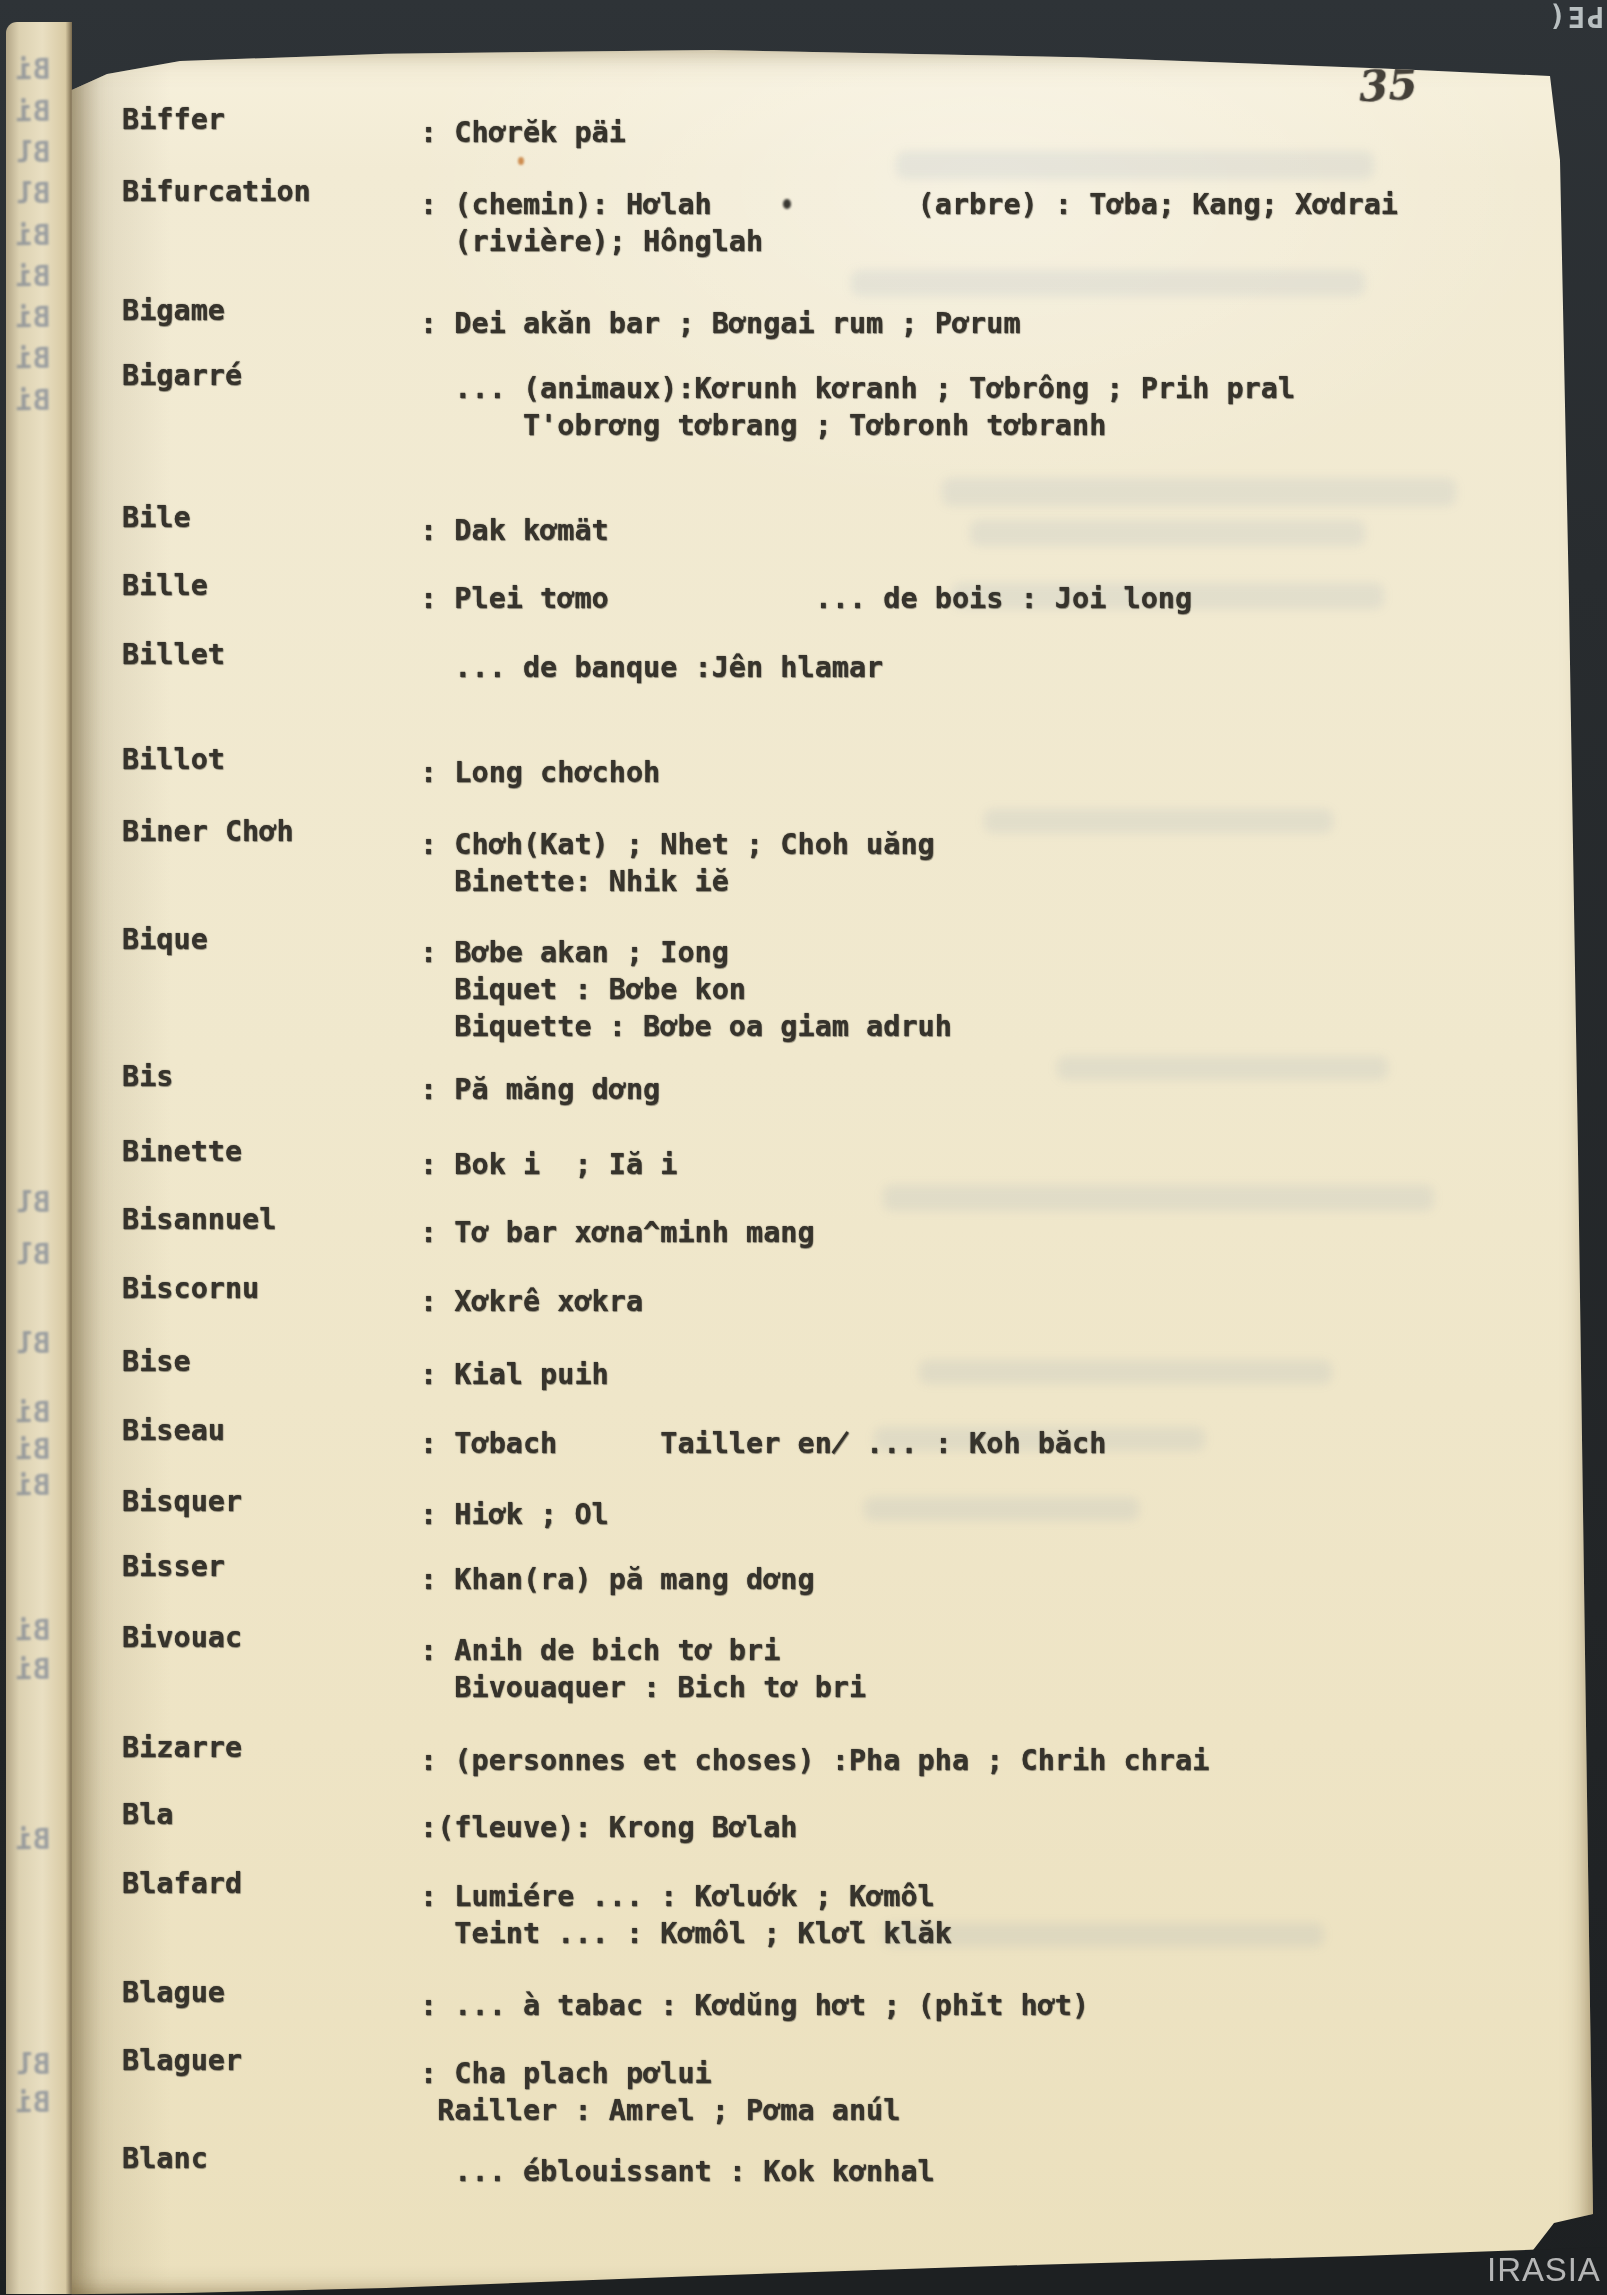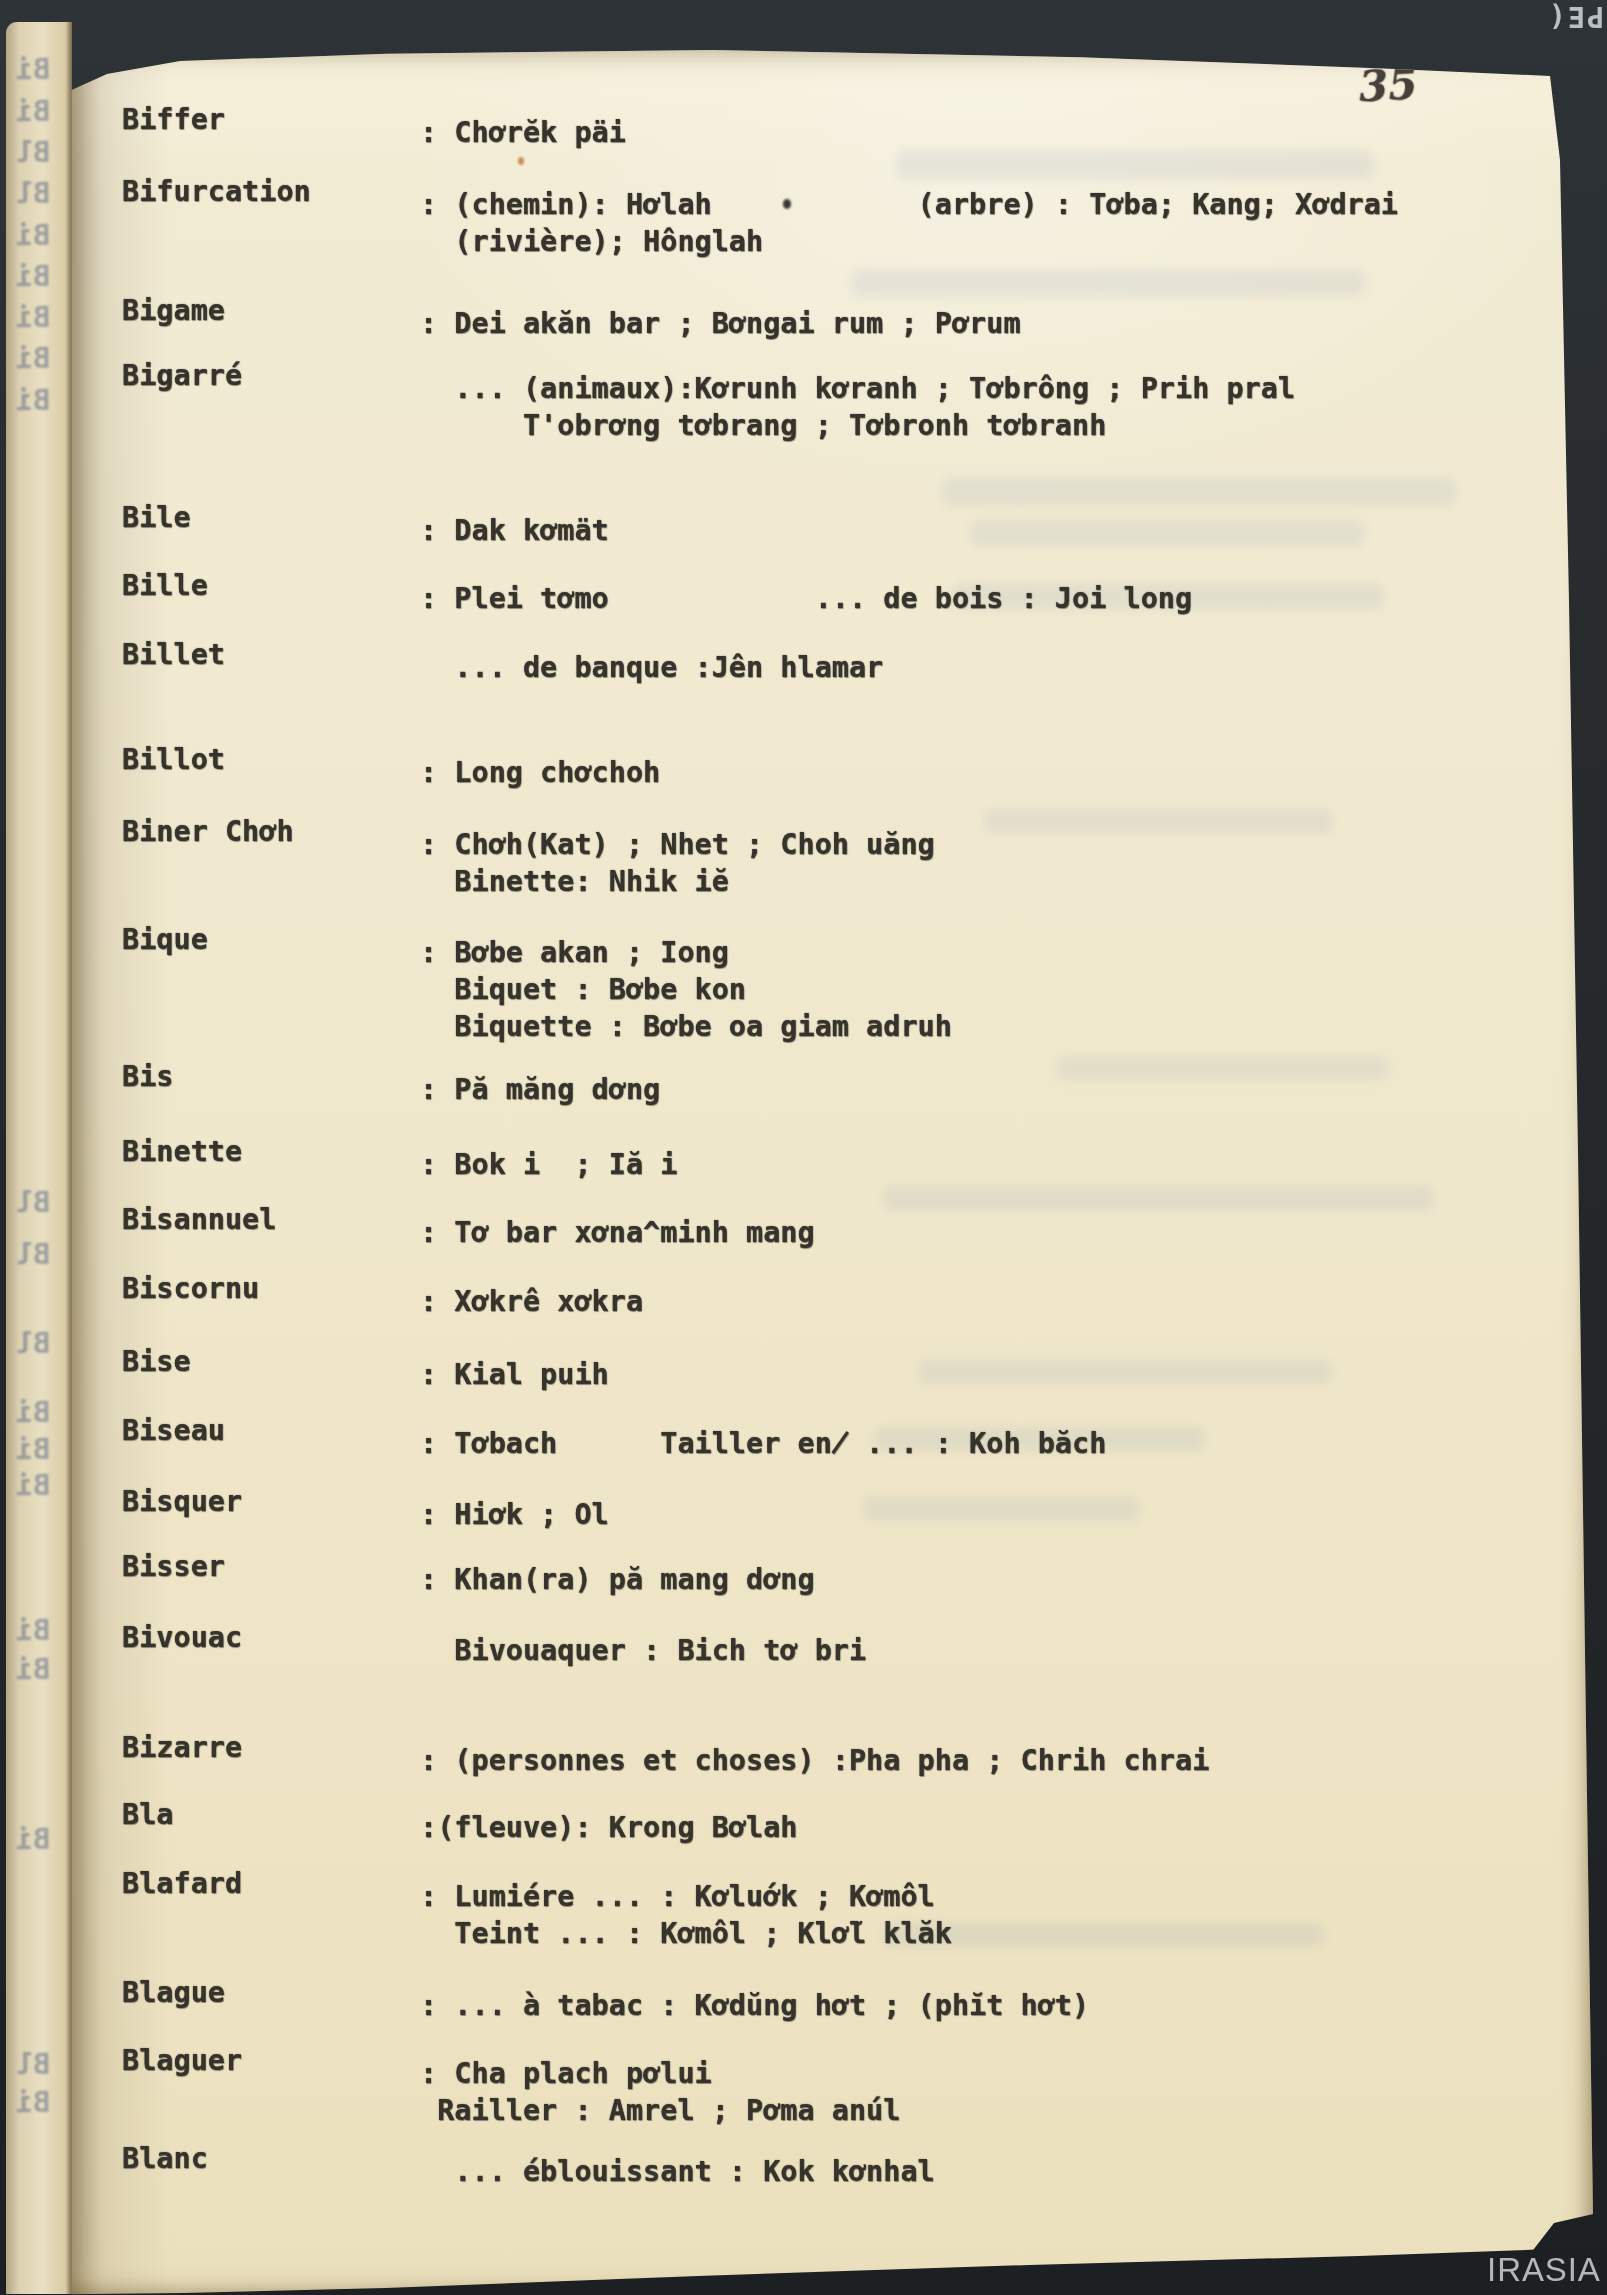--- a/index.html
+++ b/index.html
@@ -223,20 +223,21 @@
         </div>
         <div class="entry" style="top: 1498px;">
           <span class="hw">Bisser</span>
           <div class="defs">
             <div class="dline">: Khan(ra) pă mang dơng</div>
           </div>
         </div>
         <div class="entry" style="top: 1569px;">
           <span class="hw">Bivouac</span>
           <div class="defs">
+            <div class="dline">: Anih de bich tơ bri</div>
             <div class="dline">  Bivouaquer : Bich tơ bri</div>
           </div>
         </div>
         <div class="entry" style="top: 1679px;">
           <span class="hw">Bizarre</span>
           <div class="defs">
             <div class="dline">: (personnes et choses) :Pha pha ; Chrih chrai</div>
           </div>
         </div>
         <div class="entry" style="top: 1746px;">

